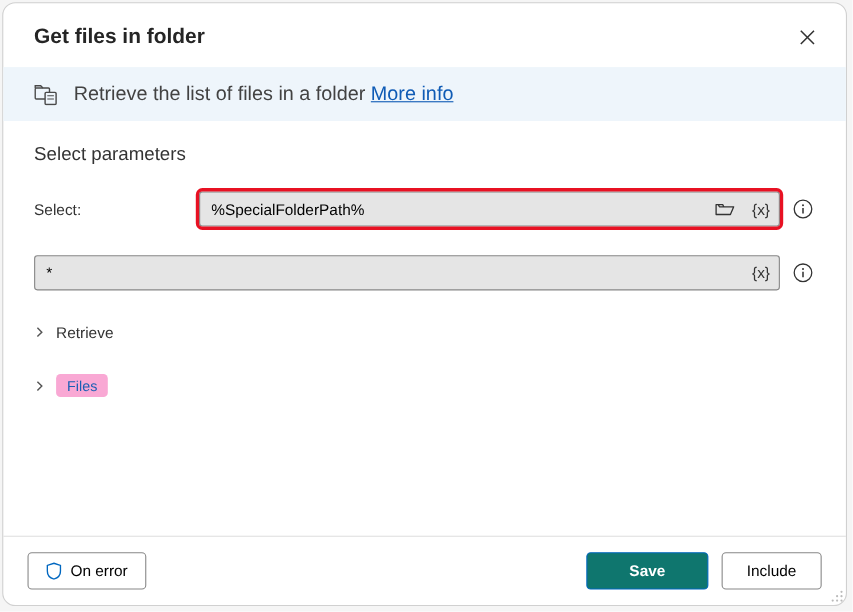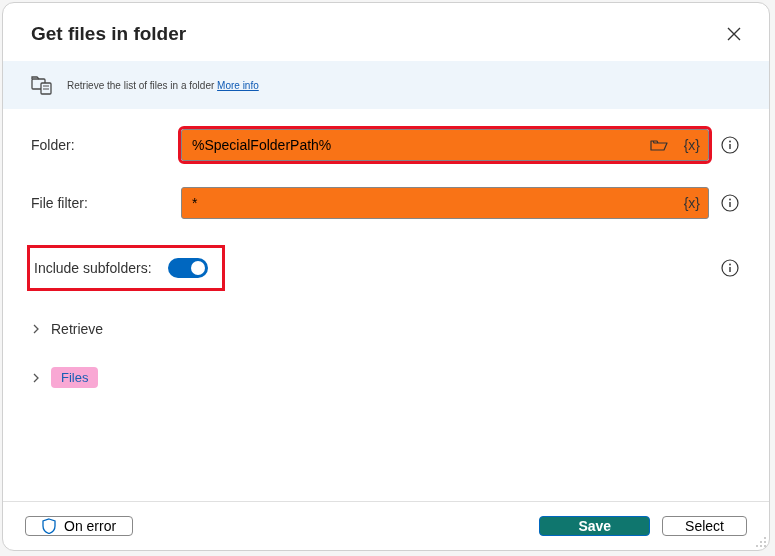--- a/index.html
+++ b/index.html
@@ -39,21 +39,21 @@
       padding: 6px;
       color: #333;
     }
     .info-bar {
       background: #eef5fb;
       padding: 14px 28px;
       display: flex;
       align-items: center;
       gap: 14px;
       color: #424242;
-      font-size: 10px;
+      font-size: 18px;
     }
     .info-bar a {
       color: #0f5bb5;
       text-decoration: underline;
     }
     .content {
       padding: 20px 28px 10px 28px;
       flex: 1;
       overflow: auto;
     }
@@ -76,21 +76,21 @@
       flex-shrink: 0;
     }
     .input-wrap {
       flex: 1;
       position: relative;
       display: flex;
       align-items: center;
       border: 1px solid #868686;
       border-radius: 3px;
       height: 32px;
-      background: #f97316;
+      background: #e5e5e5;
     }
     .input-wrap input {
       flex: 1;
       border: none;
       outline: none;
       padding: 0 10px;
       font-size: 14px;
       background: transparent;
       height: 100%;
     }
@@ -169,21 +169,21 @@
     }
     .footer {
       border-top: 1px solid #e0e0e0;
       padding: 14px 22px;
       display: flex;
       align-items: center;
       gap: 12px;
     }
     .footer-spacer { flex: 1; }
     .btn {
-      height: 20px;
+      height: 34px;
       padding: 0 22px;
       border-radius: 4px;
       font-size: 14px;
       cursor: pointer;
       border: 1px solid #888;
       background: #fff;
     }
     .btn-error {
       display: flex;
       align-items: center;
@@ -227,23 +227,24 @@
       <line x1="12" y1="11" x2="18" y2="11" stroke="#4a4a4a" stroke-width="1"></line>
       <line x1="12" y1="14" x2="18" y2="14" stroke="#4a4a4a" stroke-width="1"></line>
     </svg>
     <span>
       <span>Retrieve the list of files in a folder</span>
       <a href="#">More info</a>
     </span>
   </div>
 
   <div class="content">
+    <div class="section-title">Select parameters</div>
 
     <div class="field-row">
-      <div class="field-label">Folder:</div>
+      <div class="field-label">Select:</div>
       <div class="input-wrap hl-red">
         <input type="text" value="%SpecialFolderPath%" style="">
         <button class="input-icon-btn">
           <svg width="18" height="14" viewBox="0 0 18 14">
               <path d="M1 3 L1 12 L14 12 L17 5 L4 5 L3 3 Z M1 3 L7 3 L8 5" stroke="#333" stroke-width="1.2" fill="none" stroke-linejoin="round"></path>
             </svg>
         </button>
         <button class="input-icon-btn">
           <span style="font-size:14px;">{x}</span>
         </button>
@@ -251,52 +252,35 @@
       <button class="info-icon-btn">
         <svg width="18" height="18" viewBox="0 0 18 18">
             <circle cx="9" cy="9" r="8" stroke="#333" stroke-width="1.2" fill="none"></circle>
             <circle cx="9" cy="5.5" r="0.9" fill="#333"></circle>
             <line x1="9" y1="8" x2="9" y2="13" stroke="#333" stroke-width="1.4"></line>
           </svg>
       </button>
     </div>
 
     <div class="field-row">
-      <div class="field-label">File filter:</div>
       <div class="input-wrap">
         <input type="text" value="*" style="">
         <button class="input-icon-btn">
           <span style="font-size:14px;">{x}</span>
         </button>
       </div>
       <button class="info-icon-btn">
         <svg width="18" height="18" viewBox="0 0 18 18">
             <circle cx="9" cy="9" r="8" stroke="#333" stroke-width="1.2" fill="none"></circle>
             <circle cx="9" cy="5.5" r="0.9" fill="#333"></circle>
             <line x1="9" y1="8" x2="9" y2="13" stroke="#333" stroke-width="1.4"></line>
           </svg>
       </button>
     </div>
 
-    <div class="toggle-row">
-      <div class="toggle-box">
-        <div class="field-label" style="width:auto;">Include subfolders:</div>
-        <div class="toggle">
-          <div class="toggle-knob"></div>
-        </div>
-      </div>
-      <div style="flex:1"></div>
-      <button class="info-icon-btn">
-        <svg width="18" height="18" viewBox="0 0 18 18">
-            <circle cx="9" cy="9" r="8" stroke="#333" stroke-width="1.2" fill="none"></circle>
-            <circle cx="9" cy="5.5" r="0.9" fill="#333"></circle>
-            <line x1="9" y1="8" x2="9" y2="13" stroke="#333" stroke-width="1.4"></line>
-          </svg>
-      </button>
-    </div>
 
     <div class="expander">
       <svg class="chevron" width="10" height="10" viewBox="0 0 10 10">
           <path d="M3 1 L7 5 L3 9" stroke="currentColor" stroke-width="1.3" fill="none"></path>
         </svg>
       <span>Retrieve</span>
     </div>
 
     <div class="expander">
       <svg class="chevron" width="10" height="10" viewBox="0 0 10 10">
@@ -309,21 +293,21 @@
 
   <div class="footer">
     <button class="btn btn-error">
       <svg width="14" height="16" viewBox="0 0 14 16">
           <path d="M7 1 L13 3 L13 8 C13 12 10 14.5 7 15.5 C4 14.5 1 12 1 8 L1 3 Z" stroke="#0067c0" stroke-width="1.3" fill="none"></path>
         </svg>
       <span>On error</span>
     </button>
     <div class="footer-spacer"></div>
     <button class="btn btn-primary">Save</button>
-    <button class="btn">Select</button>
+    <button class="btn">Include</button>
   </div>
 
   <svg class="resize-grip" width="12" height="12" viewBox="0 0 12 12">
     <circle cx="10" cy="2" r="1" fill="currentColor"></circle>
     <circle cx="6" cy="6" r="1" fill="currentColor"></circle>
       <circle cx="10" cy="6" r="1" fill="currentColor"></circle>
     <circle cx="2" cy="10" r="1" fill="currentColor"></circle>
       <circle cx="6" cy="10" r="1" fill="currentColor"></circle>
       <circle cx="10" cy="10" r="1" fill="currentColor"></circle>
   </svg>

